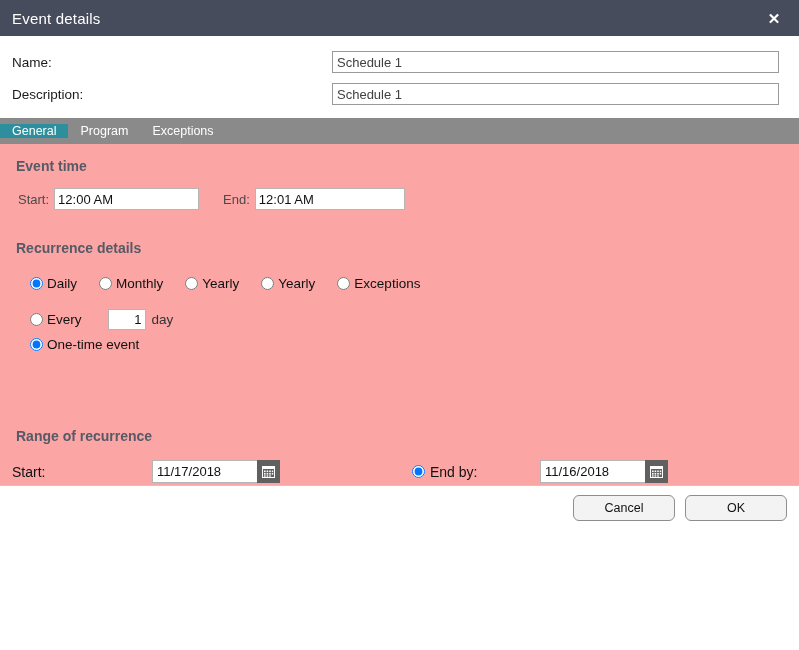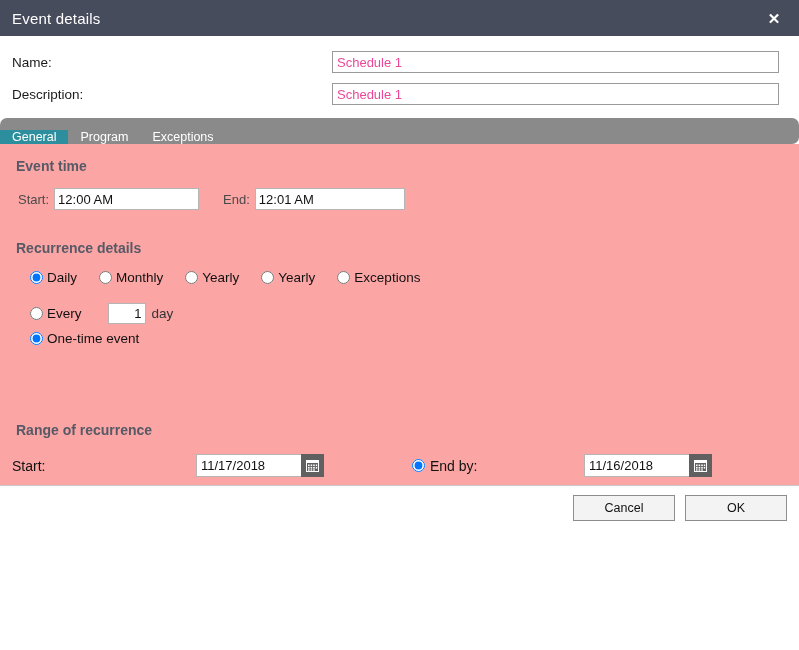--- a/index.html
+++ b/index.html
@@ -73,34 +73,33 @@
     color: #1a1a1a;
   }
   .txt-input {
     flex: 1 1 auto;
     height: 22px;
     box-sizing: border-box;
     border: 1px solid #9a9a9a;
     background: #ffffff;
     font-family: "Liberation Sans", sans-serif;
     font-size: 13px;
-    color: #ec4899;
+    color: #404040;
     padding: 0 4px;
     outline: none;
     border-radius: 0;
   }
 
   
   .tabstrip {
     flex: 0 0 auto;
     height: 26px;
     background: #8a8a8a;
     display: flex;
-    align-items: flex-end;
-    border-radius: 7px;
+    align-items: center;
   }
   .tab {
     padding: 0 12px;
     display: flex;
     align-items: center;
     color: #ffffff;
     font-size: 12.5px;
     cursor: pointer;
     user-select: none;
   }
@@ -153,21 +152,21 @@
     outline: none;
     border-radius: 0;
   }
   .time-input.end {
     width: 150px;
   }
   .spacer-mid { width: 24px; }
 
   
   .radio-row {
-    margin-top: 14px;
+    margin-top: 20px;
     padding-left: 18px;
     display: flex;
   }
   .radio-item {
     display: flex;
     align-items: center;
     margin-right: 22px;
     cursor: pointer;
     user-select: none;
   }
@@ -230,21 +229,20 @@
     width: 400px;
   }
   .range-left .lbl {
     font-size: 14px;
     color: #111111;
     width: 140px;
   }
   .date-group {
     display: flex;
     align-items: flex-start;
-    margin-left: 44px;
   }
   .date-input {
     width: 105px;
     height: 23px;
     box-sizing: border-box;
     border: 1px solid #b5b5b5;
     border-right: none;
     background: #ffffff;
     font-family: "Liberation Sans", sans-serif;
     font-size: 13px;
@@ -306,21 +304,21 @@
   .btn {
     width: 102px;
     height: 26px;
     box-sizing: border-box;
     border: 1px solid #8d8d8d;
     background: #f3f3f3;
     font-family: "Liberation Sans", sans-serif;
     font-size: 12.5px;
     color: #111111;
     cursor: pointer;
-    border-radius: 0;
+    border-radius: 6px;
     margin-left: 10px;
   }
 </style>
 </head>
 <body>
 
 <div class="dialog">
 
   <div class="titlebar">
     <div class="titlebar-title">Event details</div>

